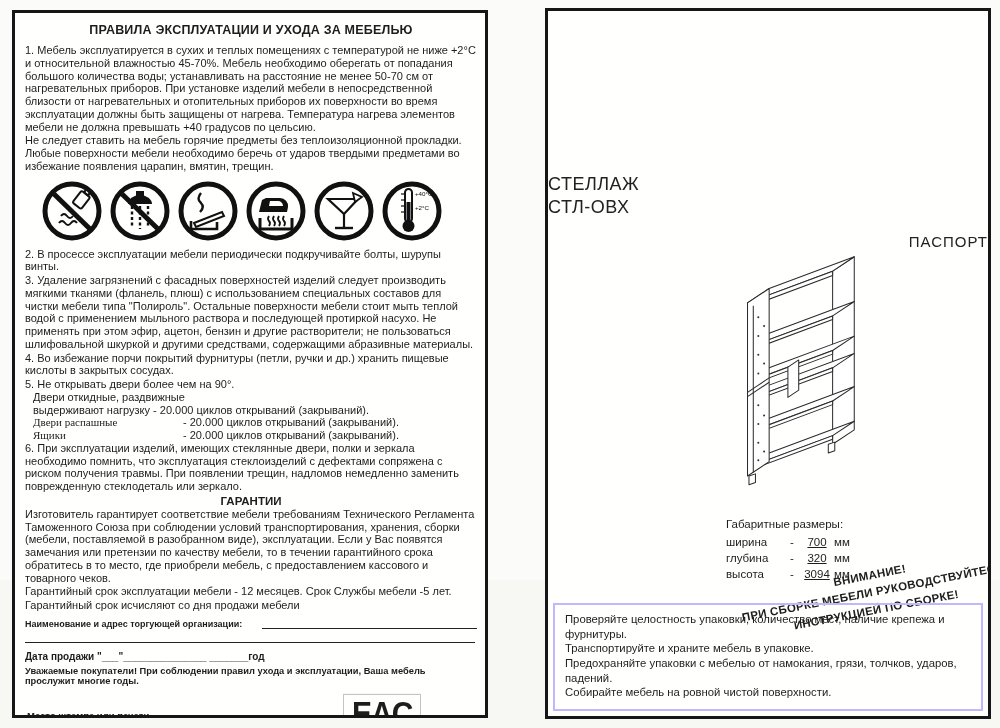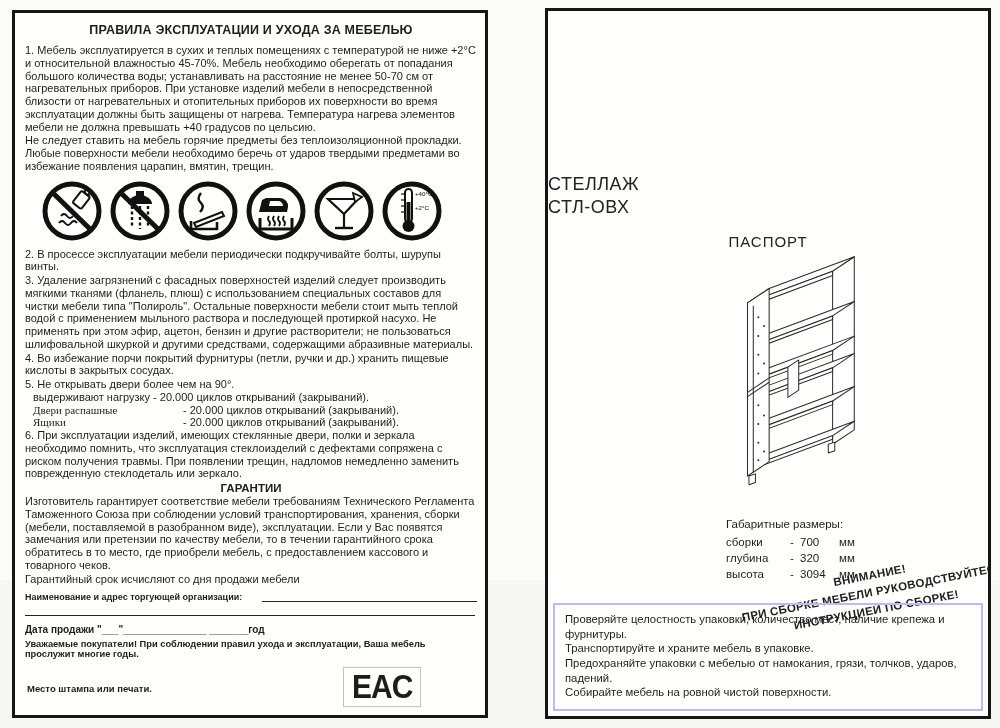--- a/index.html
+++ b/index.html
@@ -21,28 +21,28 @@
   .full-line{height:13px;border-bottom:1.5px solid #222;margin:0 2px 8px 0;}
   .date-line{font-size:10px;font-weight:bold;margin-bottom:4px;}
   .buyers-note{font-size:9.3px;font-weight:bold;margin-bottom:10px;}
   .stamp-row{position:relative;height:70px;}
   .stamp-note{font-size:9.5px;font-weight:bold;position:absolute;left:2px;top:14px;}
   .eac-box{position:absolute;left:318px;top:0;text-align:center;}
   .eac-mark{display:inline-block;border:1px solid #c4c4c4;padding:1px 8px;font-size:30px;font-weight:bold;
     letter-spacing:-1px;transform:scaleY(1.12);line-height:1.05;}
   .product-title{position:absolute;left:0;right:0;top:162px;text-align:left;font-size:18px;
     letter-spacing:.5px;line-height:1.25;color:#222;}
-  .doc-type{position:absolute;left:0;right:0;top:222px;text-align:center;font-size:15px;letter-spacing:1px;color:#222;}
+  .doc-type{position:absolute;left:0;right:0;top:222px;text-align:right;font-size:15px;letter-spacing:1px;color:#222;}
   .shelf-wrap{position:absolute;left:152px;top:240px;width:196px;height:238px;}
   .dims{position:absolute;left:178px;top:505px;font-size:11.5px;line-height:16px;}
   .dims-head{margin-bottom:2px;}
   .dim-row span{display:inline-block;}
   .dim-label{width:58px;}
   .dim-dash{width:16px;text-align:center;}
-  .dim-value{width:34px;text-align:left;margin-right:5px;}
+  .dim-value{width:34px;text-align:center;text-decoration:underline;}
   .warning{position:absolute;left:175px;top:556px;width:300px;text-align:center;font-weight:bold;
     font-size:11.5px;line-height:1.5;letter-spacing:.3px;transform:rotate(-11deg);}
   .handling-box{position:absolute;left:5px;right:5px;bottom:5px;border:2px solid #c4b5fd;
     padding:7px 10px 9px 10px;font-size:11.3px;line-height:1.3;}
   [data-name$="-icon"] svg{display:block;}
 </style>
 </head>
 <body>
 
 <div class="scan" data-name="scanned-document">
@@ -124,32 +124,34 @@
           <text x="34" y="30" font-size="6.2" fill="#111">+2°C</text>
         </svg>
       </span>
     </div>
 
     <p class="body-par" data-name="rule-item-2">2. В просессе эксплуатации  мебели периодически подкручивайте  болты, шурупы винты.</p>
     <p class="body-par" data-name="rule-item-3">3. Удаление загрязнений с фасадных поверхностей изделий следует производить мягкими тканями (фланель, плюш) с использованием специальных составов для чистки мебели типа "Полироль". Остальные поверхности мебели стоит мыть теплой водой с применением мыльного раствора и последующей протиркой насухо. Не применять при этом эфир, ацетон, бензин и другие растворители; не пользоваться шлифовальной шкуркой и другими средствами, содержащими абразивные материалы.</p>
     <p class="body-par" data-name="rule-item-4">4. Во избежание порчи покрытий фурнитуры (петли, ручки и др.) хранить пищевые кислоты в закрытых сосудах.</p>
 
     <div class="rule-line" data-name="rule-item-5-head">5. Не открывать двери более чем на 90°.</div>
+    <div class="rule-line indent" data-name="rule-item-5-line1">Двери откидные, раздвижные</div>
     <div class="rule-line indent" data-name="rule-item-5-line2">выдерживают нагрузку - 20.000 циклов открываний (закрываний).</div>
     <div class="rule-line indent" data-name="rule-item-5-row">
       <span class="rule-label">Двери распашные</span><span>- 20.000 циклов открываний (закрываний).</span>
     </div>
     <div class="rule-line indent" data-name="rule-item-5-row">
       <span class="rule-label">Ящики</span><span>- 20.000 циклов открываний (закрываний).</span>
     </div>
 
     <p class="body-par" data-name="rule-item-6">6. При эксплуатации изделий, имеющих стеклянные двери, полки и зеркала необходимо помнить, что эксплуатация стеклоизделий с дефектами сопряжена с риском получения травмы. При появлении трещин, надломов немедленно заменить поврежденную стеклодеталь или зеркало.</p>
 
     <div class="warranty-head" data-name="warranty-heading">ГАРАНТИИ</div>
     <p class="body-par" data-name="warranty-body">Изготовитель гарантирует соответствие мебели требованиям Технического Регламента Таможенного Союза  при соблюдении условий транспортирования, хранения, сборки (мебели, поставляемой в разобранном виде), эксплуатации. Если у Вас появятся замечания или претензии по качеству мебели, то в течении гарантийного срока обратитесь в то место, где приобрели мебель, с предоставлением кассового и товарного чеков.</p>
+    <p class="body-par" data-name="warranty-term">Гарантийный срок эксплуатации мебели - 12 месяцев. Срок Службы мебели -5 лет.</p>
     <p class="body-par" data-name="warranty-term-note">Гарантийный срок исчисляют со дня продажи мебели</p>
 
     <div class="seller-row" data-name="seller-name-row">
       <span data-name="seller-label">Наименование и адрес торгующей организации:</span>
       <span class="fill-line" data-name="seller-blank-line"></span>
     </div>
     <div class="full-line" data-name="seller-blank-line-2"></div>
 
     <div class="date-line" data-name="sale-date-line">Дата продажи "___"_______________  _______год</div>
     <div class="buyers-note" data-name="buyers-note">Уважаемые покупатели! При соблюдении правил ухода и эксплуатации, Ваша мебель прослужит многие годы.</div>
@@ -215,21 +217,21 @@
             <circle cx="68" cy="156" r="1.4"></circle>
           <circle cx="68" cy="228" r="1.4"></circle>
             <circle cx="68" cy="278" r="1.4"></circle>
         </g>
       </svg>
     </div>
 
     <div class="dims" data-name="dimensions-block">
       <div class="dims-head" data-name="dimensions-heading">Габаритные размеры:</div>
       <div class="dim-row" data-name="dimension-row-width">
-        <span class="dim-label">сборки</span><span class="dim-dash">-</span><span class="dim-value">700</span><span>мм</span>
+        <span class="dim-label">ширина</span><span class="dim-dash">-</span><span class="dim-value">700</span><span>мм</span>
       </div>
       <div class="dim-row" data-name="dimension-row-depth">
         <span class="dim-label">глубина</span><span class="dim-dash">-</span><span class="dim-value">320</span><span>мм</span>
       </div>
       <div class="dim-row" data-name="dimension-row-height">
         <span class="dim-label">высота</span><span class="dim-dash">-</span><span class="dim-value">3094</span><span>мм</span>
       </div>
     </div>
 
     <div class="warning" data-name="assembly-warning-stamp">

